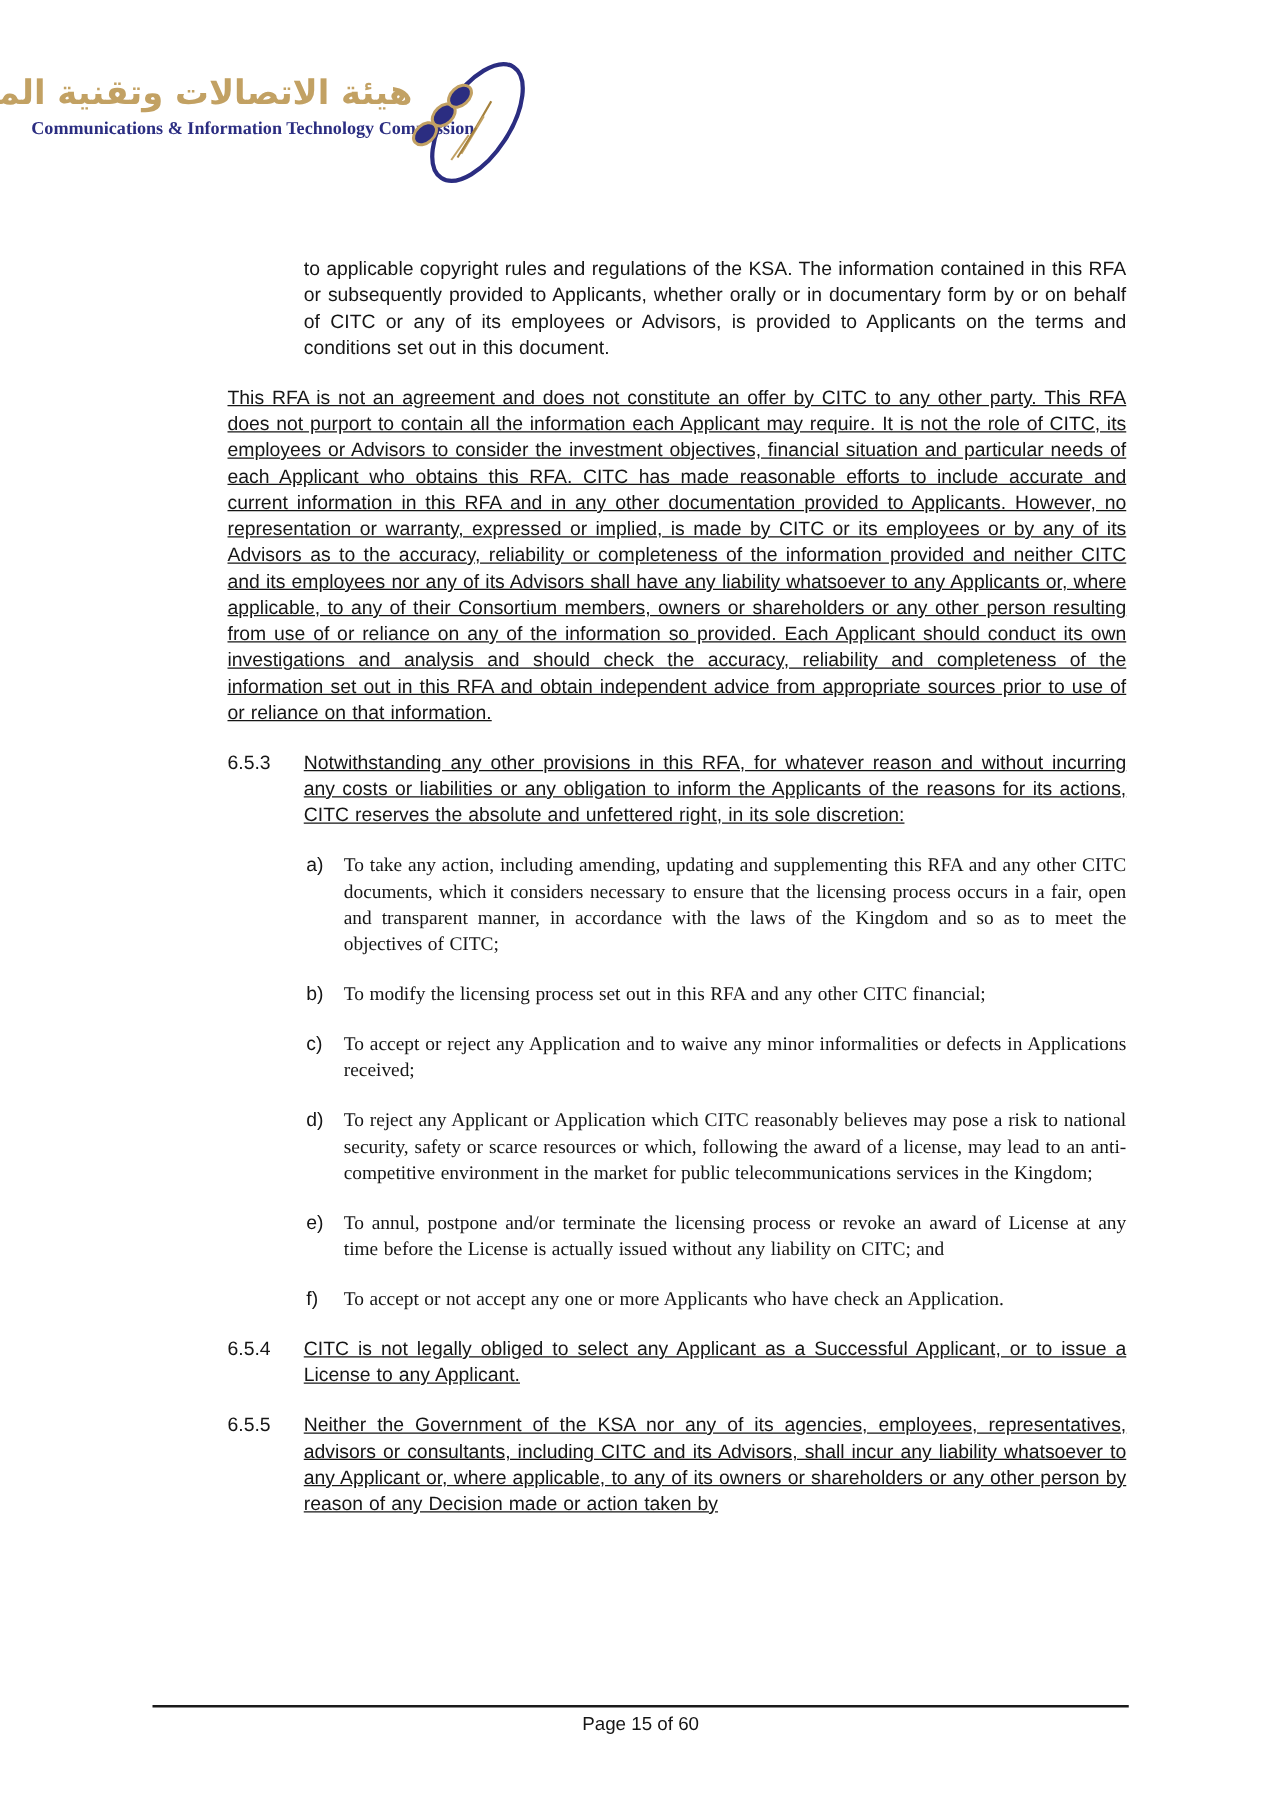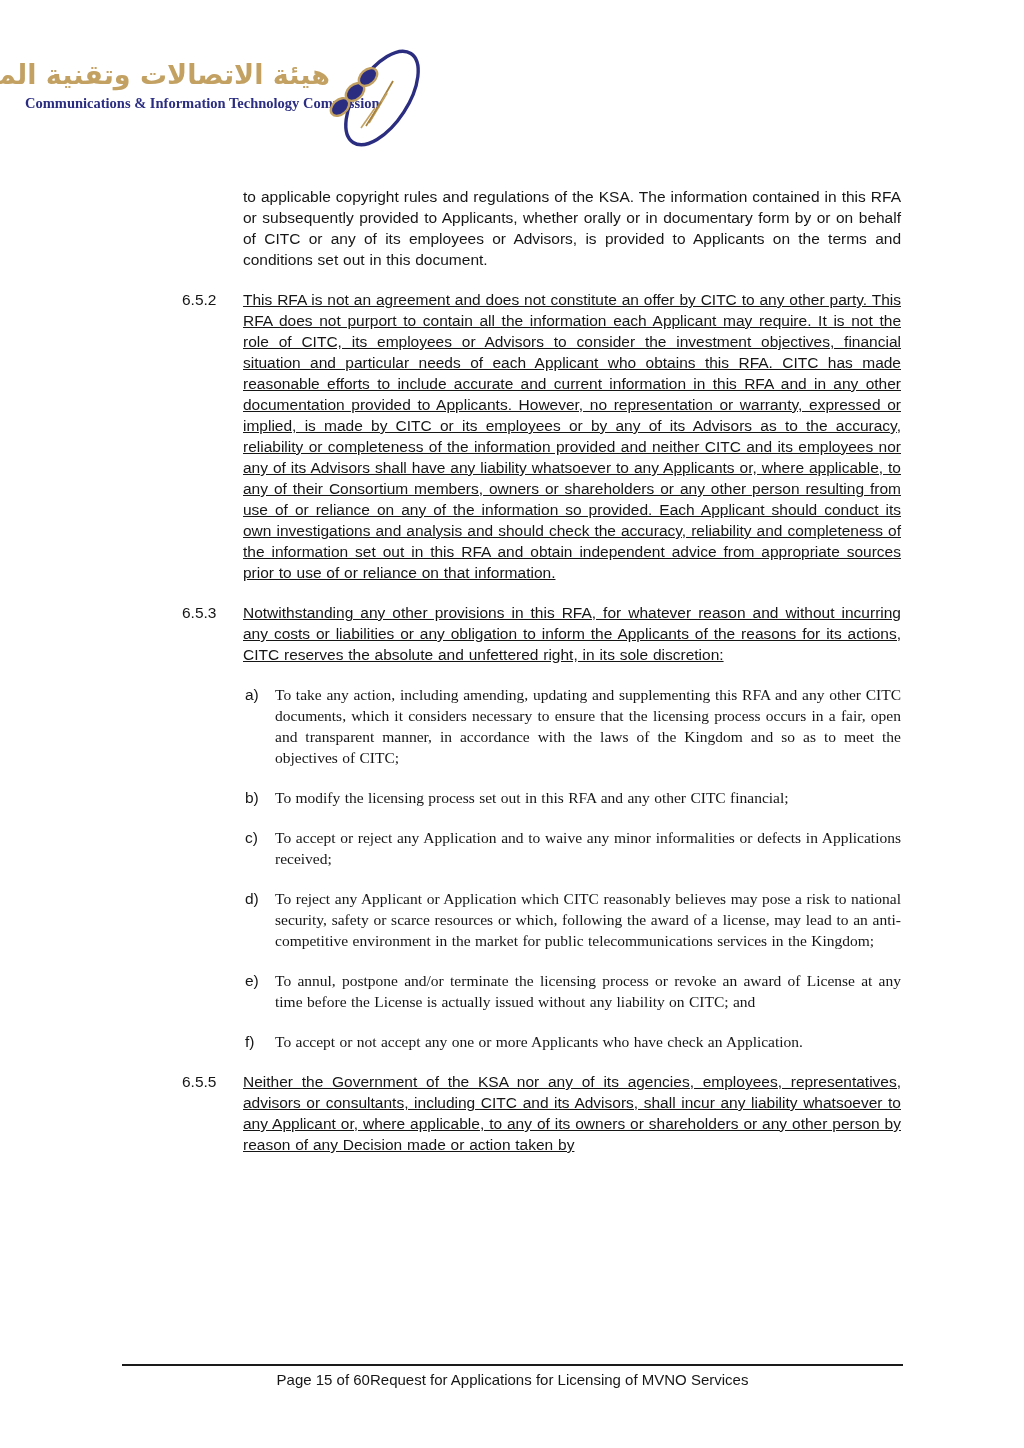--- a/index.html
+++ b/index.html
@@ -32,21 +32,21 @@
     font-weight: bold;
     font-size: 14.5px;
     color: #2b2d81;
     white-space: nowrap;
   }
   .logo-mark { position: absolute; top: -3px; left: 300px; width: 105px; height: 125px; }
 
   
   .content {
     position: absolute;
-    top: 186px;
+    top: 205px;
     left: 182px;
     width: 719px;
     font-size: 15.5px;
     line-height: 21px;
     text-align: justify;
     word-spacing: 0.5px;
   }
   .intro-para { margin-left: 61px; margin-bottom: 19px; }
   .sec-row { display: flex; margin-bottom: 19px; }
   .sec-num { width: 61px; flex-shrink: 0; text-align: left; }
@@ -89,21 +89,20 @@
       <ellipse cx="30" cy="57" rx="10.5" ry="7.2" fill="#2b2d81" stroke="#c2a163" stroke-width="2.4" transform="rotate(-42 30 57)"></ellipse>
       <ellipse cx="43" cy="42" rx="10.5" ry="7.2" fill="#2b2d81" stroke="#c2a163" stroke-width="2.4" transform="rotate(-42 43 42)"></ellipse>
     </svg>
   </div>
 
   <div class="content">
 
     <p class="intro-para">to applicable copyright rules and regulations of the KSA. The information contained in this RFA or subsequently provided to Applicants, whether orally or in documentary form by or on behalf of CITC or any of its employees or Advisors, is provided to Applicants on the terms and conditions set out in this document.</p>
 
     <div class="sec-row">
-      <span class="sec-num">6.5.2</span>
       <span class="sec-text">This RFA is not an agreement and does not constitute an offer by CITC to any other party. This RFA does not purport to contain all the information each Applicant may require. It is not the role of CITC, its employees or Advisors to consider the investment objectives, financial situation and particular needs of each Applicant who obtains this RFA.  CITC has made reasonable efforts to include accurate and current information in this RFA and in any other documentation provided to Applicants.  However, no representation or warranty, expressed or implied, is made by CITC or its employees or by any of its Advisors as to the accuracy, reliability or completeness of the information provided and neither CITC and its employees nor any of its Advisors shall have any liability whatsoever to any Applicants or, where applicable, to any of their Consortium members, owners or shareholders or any other person resulting from use of or reliance on any of the information so provided.  Each Applicant should conduct its own investigations and analysis and should check the accuracy, reliability and completeness of the information set out in this RFA and obtain independent advice from appropriate sources prior to use of or reliance on that information.</span>
     </div>
 
     <div class="sec-row">
       <span class="sec-num">6.5.3</span>
       <span class="sec-text">Notwithstanding any other provisions in this RFA, for whatever reason and without incurring any costs or liabilities or any obligation to inform the Applicants of the reasons for its actions, CITC reserves the absolute and unfettered right, in its sole discretion:</span>
     </div>
 
     <div class="sub-item">
       <span class="sub-letter">a)</span>
@@ -123,26 +122,29 @@
     </div>
     <div class="sub-item">
       <span class="sub-letter">e)</span>
       <span class="sub-text">To annul, postpone and/or terminate the licensing process or revoke an award of License at any time before the License is actually issued without  any liability on CITC; and</span>
     </div>
     <div class="sub-item">
       <span class="sub-letter">f)</span>
       <span class="sub-text">To accept or not accept any one or more Applicants who have check an Application.</span>
     </div>
 
+    <div class="sec-row">
+      <span class="sec-num">6.5.4</span>
+      <span class="sec-text">CITC is not legally obliged to select any Applicant as a Successful Applicant, or to issue a License to any Applicant.</span>
+    </div>
 
     <div class="sec-row">
       <span class="sec-num">6.5.5</span>
       <span class="sec-text">Neither the Government of the KSA nor any of its agencies, employees, representatives, advisors or consultants, including CITC and its Advisors, shall incur any liability whatsoever to any Applicant or, where applicable, to any of its owners or shareholders or any other person by reason of any Decision made or action taken by</span>
     </div>
 
   </div>
 
   <div class="footer">
     <span>Page 15 of 60</span>
-    <span>Request for Applications for Licensing of MVNO Services</span>
   </div>
 
 </div>
 
 </body></html>

